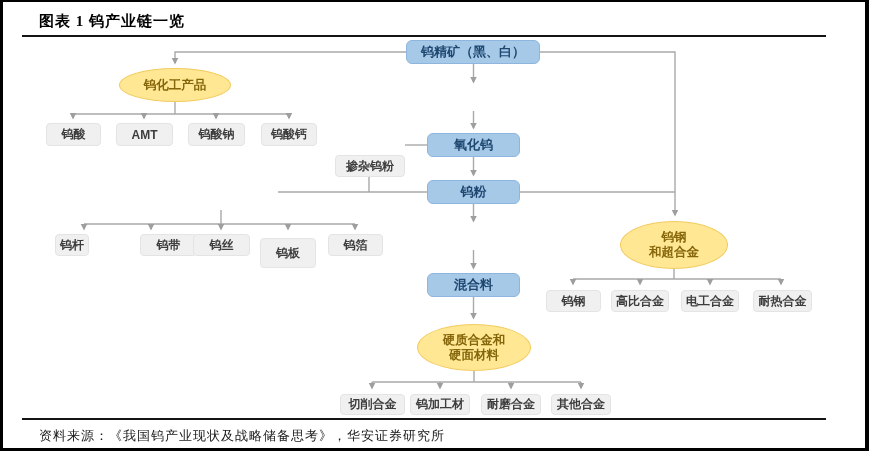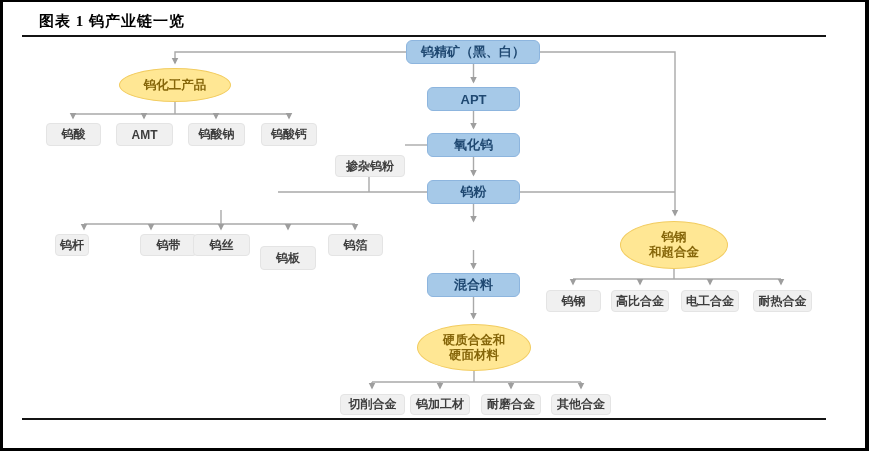--- a/index.html
+++ b/index.html
@@ -81,21 +81,21 @@
   #g-wusuan    { left:43px;  top:121px; width:55px; height:23px; }
   #g-amt       { left:113px; top:121px; width:57px; height:23px; }
   #g-wusuanna  { left:185px; top:121px; width:57px; height:23px; }
   #g-wusuangai { left:258px; top:121px; width:56px; height:23px; }
   #g-doped     { left:332px; top:132px; width:70px; height:22px;margin-top:21px; }
 
   
   #g-wugan { left:52px;  top:232px; width:34px; height:22px;text-align:right; }
   #g-wudai { left:137px; top:232px; width:57px; height:22px; }
   #g-wusi  { left:190px; top:232px; width:57px; height:22px; }
-  #g-wuban { left:257px; top:244px; width:56px; height:24px; }
+  #g-wuban { left:257px; top:236px; width:56px; height:30px; }
   #g-wubo  { left:325px; top:232px; width:55px; height:22px; }
 
   
   #g-wugang   { left:543px; top:288px; width:55px; height:22px; }
   #g-gaobi    { left:608px; top:288px; width:58px; height:22px; }
   #g-diangong { left:678px; top:288px; width:58px; height:22px; }
   #g-naire    { left:750px; top:288px; width:59px; height:22px; }
 
   
   #g-qiexiao   { left:337px; top:392px; width:65px; height:21px; }
@@ -161,21 +161,20 @@
       <line x1="471" y1="369" x2="471" y2="380"></line>
       <line x1="369" y1="380" x2="578" y2="380"></line>
       <line x1="369" y1="380" x2="369" y2="386" marker-end="url(#arw)"></line>
       <line x1="437" y1="380" x2="437" y2="386" marker-end="url(#arw)"></line>
       <line x1="508" y1="380" x2="508" y2="386" marker-end="url(#arw)"></line>
       <line x1="578" y1="380" x2="578" y2="386" marker-end="url(#arw)"></line>
     </g>
   </svg>
 
   <div class="node blue" id="b-concentrate">钨精矿（黑、白）</div>
-  <div class="node blue" id="b-apt">APT</div>
   <div class="node blue" id="b-oxide">氧化钨</div>
   <div class="node blue" id="b-powder">钨粉</div>
   <div class="node blue" id="b-mixture">混合料</div>
 
   <div class="node ellipse" id="e-chem">
     <span>钨化工产品</span>
   </div>
   <div class="node ellipse" id="e-steel">
     <span>钨钢</span>
     <span>和超合金</span>
@@ -201,14 +200,15 @@
   <div class="node gray" id="g-gaobi">高比合金</div>
   <div class="node gray" id="g-diangong">电工合金</div>
   <div class="node gray" id="g-naire">耐热合金</div>
 
   <div class="node gray" id="g-qiexiao">切削合金</div>
   <div class="node gray" id="g-kuangyong">钨加工材</div>
   <div class="node gray" id="g-naimo">耐磨合金</div>
   <div class="node gray" id="g-qita">其他合金</div>
 
   <div class="rule rule-bottom"></div>
+  <div class="source-note">资料来源：《我国钨产业现状及战略储备思考》，华安证券研究所</div>
 
 </div>
 
 </body></html>

